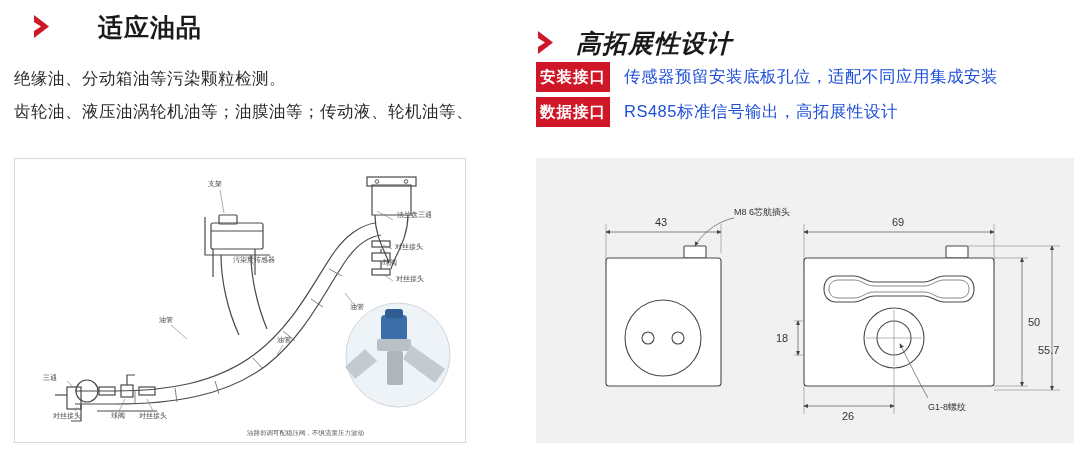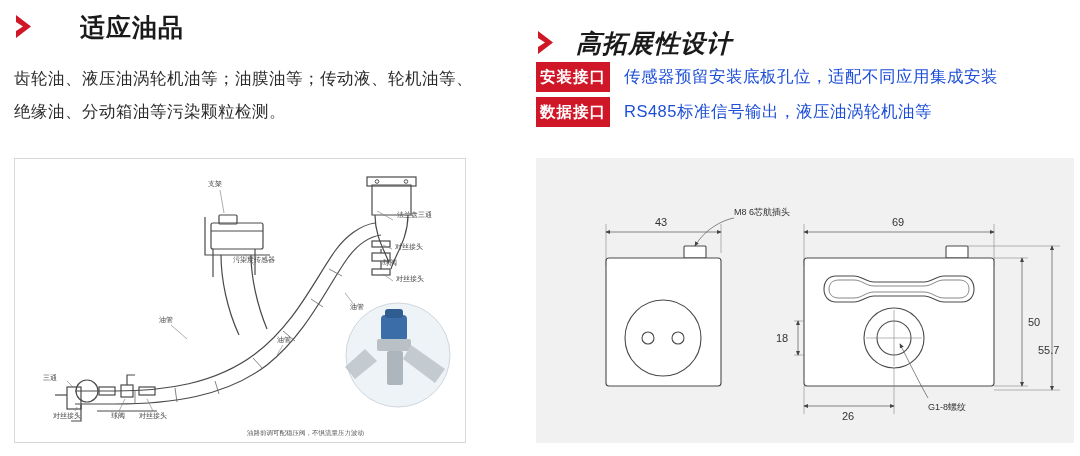--- a/index.html
+++ b/index.html
@@ -94,32 +94,32 @@
   }
   .fig svg { display: block; }
 </style>
 </head>
 <body>
 
 <div class="page">
 
   <div class="col col-left">
 
-    <div class="heading" style="position:absolute; left:14px; top:12px;gap:40px;">
+    <div class="heading" style="position:absolute; left:32px; top:12px;gap:40px;">
       <span class="chev">
         <svg width="26" height="30" viewBox="0 0 26 30">
           <path d="M2,3 L17,14.5 L2,26 L2,19 L9,14.5 L2,10 Z" fill="#d01728"></path>
         </svg>
       </span>
       <span class="heading-title">适应油品</span>
     </div>
 
     <div style="position:absolute; left:14px; top:62px; width:505px;">
+      <div class="body-text">绝缘油、分动箱油等污染颗粒检测。</div>
       <div class="body-text">齿轮油、液压油涡轮机油等；油膜油等；传动液、轮机油等、</div>
-      <div class="body-text">绝缘油、分动箱油等污染颗粒检测。</div>
     </div>
 
     <div class="fig fig-left">
       <svg width="450" height="283" viewBox="0 0 450 283">
         <defs>
           <style>
             .pl { fill:none; stroke:#555; stroke-width:1; }
             .pl2 { fill:none; stroke:#666; stroke-width:0.8; }
             .thk { fill:none; stroke:#4a4a4a; stroke-width:1.2; }
             .ln { stroke:#777; stroke-width:0.6; fill:none; }
@@ -239,21 +239,21 @@
       <span class="heading-title">高拓展性设计</span>
     </div>
 
     <div class="tag-row" style="position:absolute; left:6px; top:62px;">
       <span class="tag">安装接口</span>
       <span class="tag-text">传感器预留安装底板孔位，适配不同应用集成安装</span>
     </div>
 
     <div class="tag-row" style="position:absolute; left:6px; top:97px;">
       <span class="tag">数据接口</span>
-      <span class="tag-text">RS485标准信号输出，液压油涡轮机油等</span>
+      <span class="tag-text">RS485标准信号输出，高拓展性设计</span>
     </div>
 
     <div class="fig fig-right">
       <svg width="538" height="285" viewBox="0 0 538 285">
         <defs>
           <marker id="ar" markerWidth="7" markerHeight="7" refX="6" refY="3" orient="auto">
             <path d="M0,0 L7,3 L0,6 z" fill="#444"></path>
           </marker>
           <marker id="arS" markerWidth="7" markerHeight="7" refX="1" refY="3" orient="auto">
             <path d="M7,0 L0,3 L7,6 z" fill="#444"></path>

